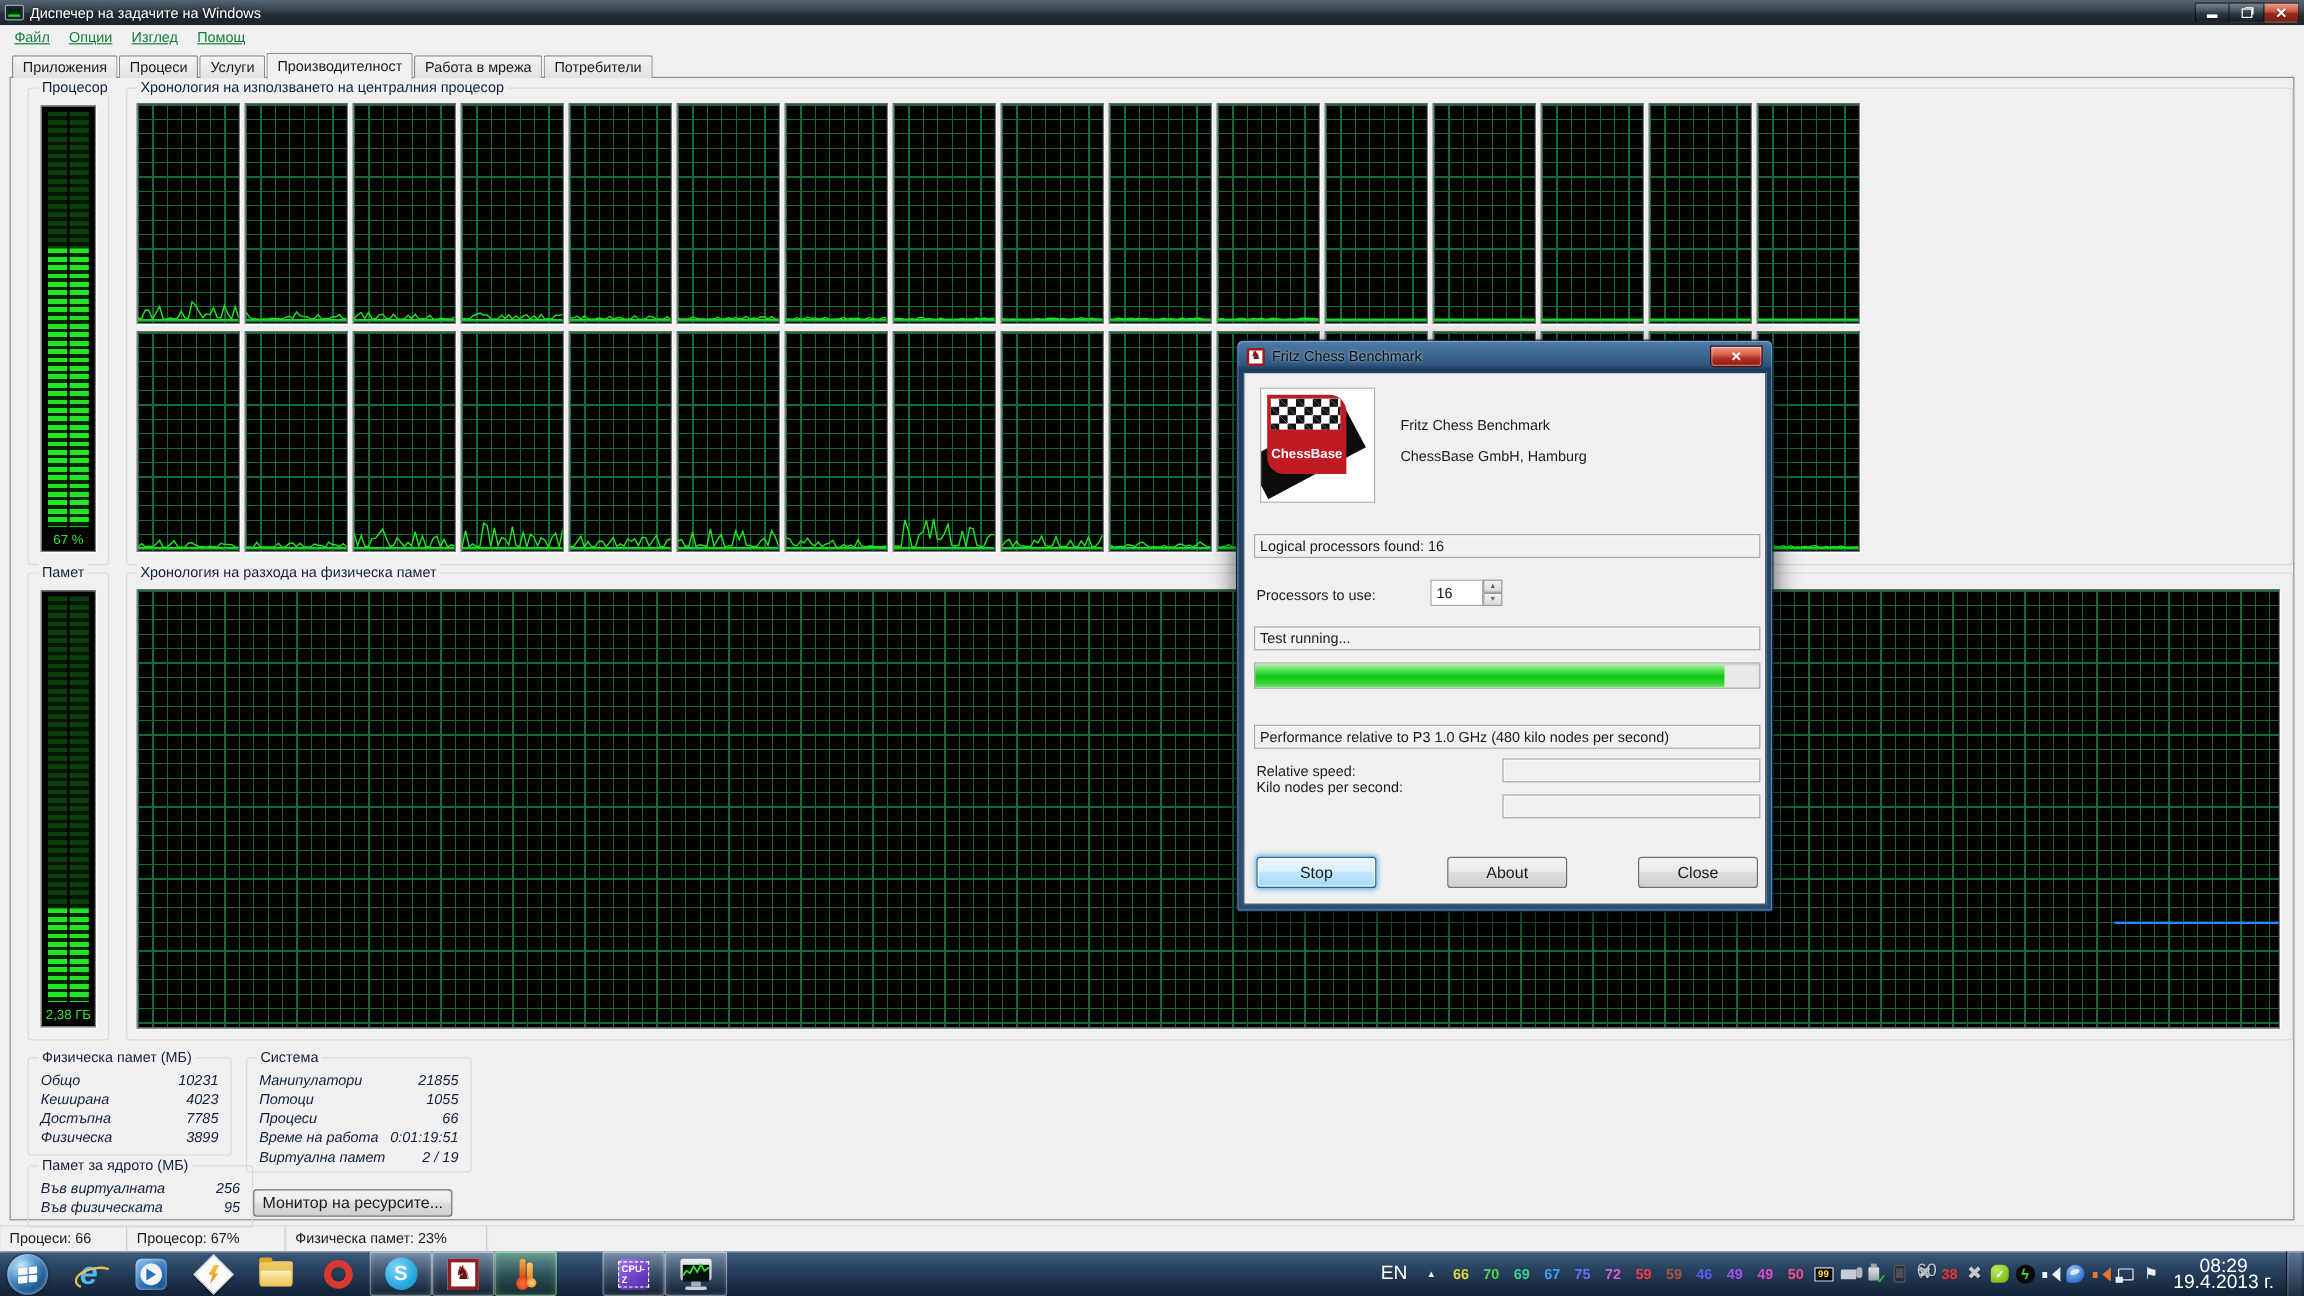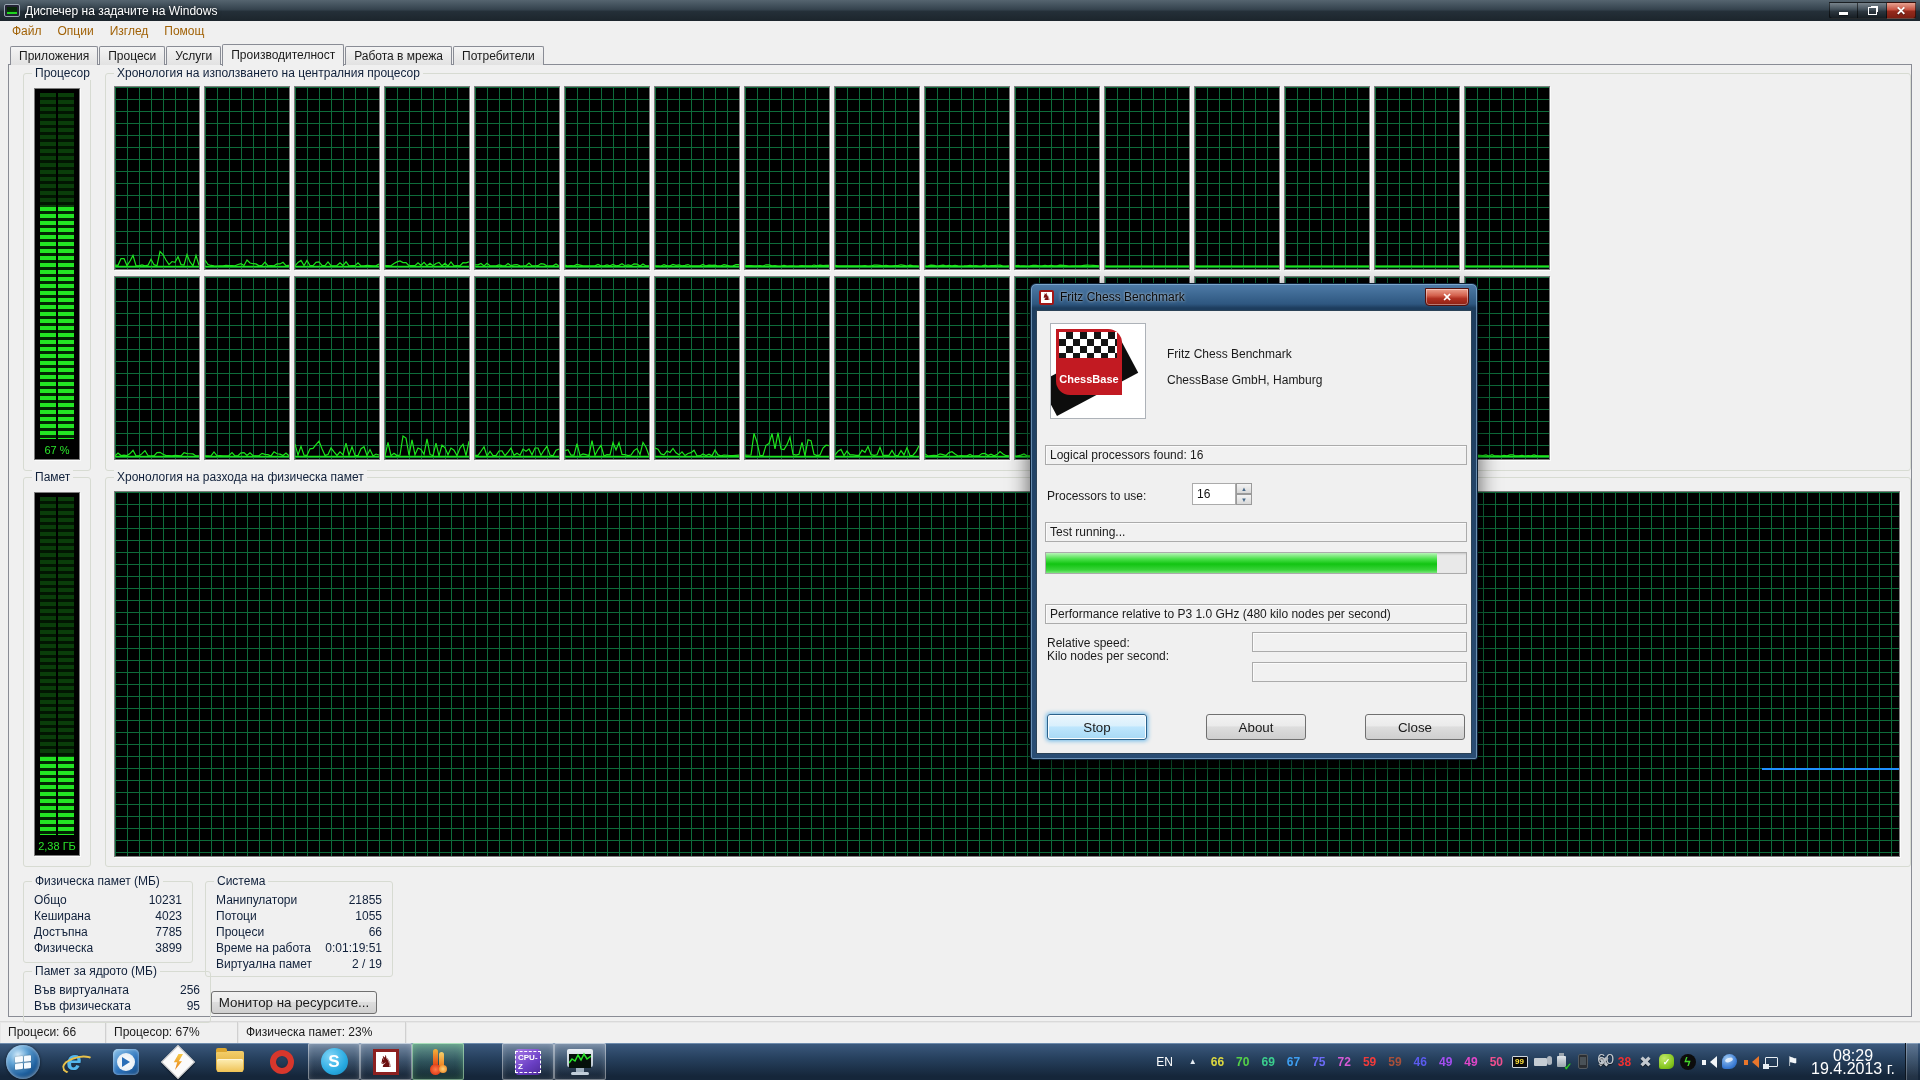--- a/index.html
+++ b/index.html
@@ -21,21 +21,21 @@
     background:linear-gradient(rgba(255,255,255,.25),rgba(255,255,255,.06) 45%,rgba(0,0,0,.25));
     border:1px solid rgba(0,0,0,.55); border-left:none; }
   .cap-btn:first-child { border-left:1px solid rgba(0,0,0,.55); border-radius:0 0 0 3px; }
   .cap-btn.close { background:linear-gradient(#e7a291,#c75342 45%,#952a1c 55%,#7c1f13); border-radius:0 0 3px 0; }
   .glyph-min { width:9px; height:3px; background:#fff; margin-top:6px; box-shadow:0 1px 1px rgba(0,0,0,.5); }
   .glyph-restore { width:9px; height:8px; border:1px solid #fff; box-shadow:2px -2px 0 -1px #fff; }
   .glyph-close { color:#fff; font-size:12px; font-weight:bold; line-height:1; text-shadow:0 1px 1px rgba(0,0,0,.5); }
 
   .menubar { height:20px; background:#f0f0f0; display:flex; align-items:center; padding-left:4px;
     border-bottom:1px solid #f0f0f0; flex:0 0 auto; }
-  .menu-item { padding:2px 8px; color:#a16207; }
+  .menu-item { padding:2px 8px; color:#15803d;text-decoration:underline; }
 
   .client { position:relative; flex:1; padding:0; }
   .tabstrip { position:absolute; left:10px; top:3px; height:21px; display:flex; align-items:flex-end; z-index:2; }
   .tab { height:19px; padding:2px 8px 0; background:linear-gradient(#f4f4f4,#e2e2e2);
     border:1px solid #898c95; border-bottom:none; border-radius:2px 2px 0 0; margin-right:1px; color:#1a1a1a; }
   .tab.selected { height:22px; background:#f0f0f0; position:relative; top:1px; padding-top:3px; z-index:3; }
 
   .tabpage { position:absolute; left:8px; right:8px; top:23px; bottom:4px;
     border:1px solid #898c95; background:#f0f0f0; }
 
@@ -59,21 +59,21 @@
     background-image:repeating-linear-gradient(90deg,#0e6b3a 0 1px,transparent 1px 12px),
                      repeating-linear-gradient(180deg,#0e6b3a 0 1px,transparent 1px 12px);
     border:1px solid #7c7c7c; box-shadow:1px 1px 0 #fcfcfc; position:relative; overflow:hidden; }
   .cpu-grid-row { position:absolute; left:8px; display:flex; gap:4px; }
   .cpu-grid-row .graph { width:86px; height:184px; flex:0 0 auto; }
   .cpu-grid-row svg { position:absolute; left:0; top:0; }
   .mem-graph { position:absolute; left:8px; top:13px; width:1786px; height:366px; }
   .mem-line { position:absolute; height:2px; }
 
   
-  .stat-row { display:flex; justify-content:space-between; padding:1px 2px; color:#10203a; }
+  .stat-row { display:flex; justify-content:space-between; padding:1px 2px; color:#10203a;font-style:italic; }
   .stat-rows { position:absolute; left:8px; right:8px; top:10px; }
   .btn { display:inline-block; border:1px solid #707070; border-radius:3px; color:#1a1a1a;
     background:linear-gradient(#f2f2f2,#ebebeb 45%,#dddddd 50%,#cfcfcf); text-align:center; }
 
   .statusbar { height:22px; background:#f0f0f0; border-top:1px solid #d9d9d9; display:flex; flex:0 0 auto; }
   .status-cell { padding:3px 8px; border-right:1px solid #d0d0d0; box-shadow:inset 1px 1px 0 #e7e7e7; color:#1a1a1a; }
 
   
   .dialog { position:absolute; left:1030px; top:283px; width:448px; height:477px; z-index:50;
     border:1px solid #0d2034; border-radius:6px 6px 3px 3px;
@@ -179,21 +179,21 @@
   .ic-cpuz span { border:1px dashed #fff; color:#fff; font-size:8px; font-weight:bold; padding:1px 2px; letter-spacing:0; }
   .ic-taskmgr { position:relative; width:28px; height:26px; }
   .ic-taskmgr .scr { position:absolute; left:1px; top:0; width:26px; height:18px; border-radius:2px;
     background:linear-gradient(#e9eef3,#b9c4cf); padding:2px; }
   .ic-taskmgr .scr-in { width:100%; height:100%; background:#05100a; position:relative; overflow:hidden; }
   .ic-taskmgr .stand { position:absolute; left:10px; bottom:3px; width:8px; height:4px; background:#9fb0bf; }
   .ic-taskmgr .base { position:absolute; left:5px; bottom:0; width:18px; height:3px; border-radius:2px; background:#c3cfdb; }
 
   
   .tray { margin-left:auto; display:flex; align-items:center; height:100%; padding-right:2px; }
-  .tray-lang { color:#fff; font-size:12px; padding:0 8px;text-align:center; }
+  .tray-lang { color:#fff; font-size:16px; padding:0 8px;text-align:center; }
   .tray-expand { color:#e8eef4; font-size:8px; padding:0 8px; }
   .tray-temp { font-size:12px; font-weight:bold; padding:0 6px; }
   .tray-ic { width:21px; height:22px; display:flex; align-items:center; justify-content:center; position:relative; flex:0 0 auto; }
   .ti-monitor { width:16px; height:12px; border:1px solid #cfd6dd; background:#0a0a0a; border-radius:1px;
     color:#ffe23a; font-size:8px; font-weight:bold; display:flex; align-items:center; justify-content:center; line-height:1; }
   .ti-kb { width:13px; height:8px; background:#c5ccd3; border-radius:1px; position:relative; }
   .ti-kb::after { content:""; position:absolute; right:-5px; top:-2px; width:5px; height:9px; border-radius:3px; background:#aeb6bf; }
   .ti-usb { width:9px; height:11px; background:linear-gradient(#dfe5ea,#9aa4ad); border-radius:1px; position:relative; }
   .ti-usb::before { content:""; position:absolute; left:2px; top:-3px; width:5px; height:3px; background:#9aa4ad; }
   .ti-check { position:absolute; right:0px; bottom:1px; color:#35c427; font-size:10px; font-weight:bold; line-height:1; text-shadow:0 0 1px #063; }

